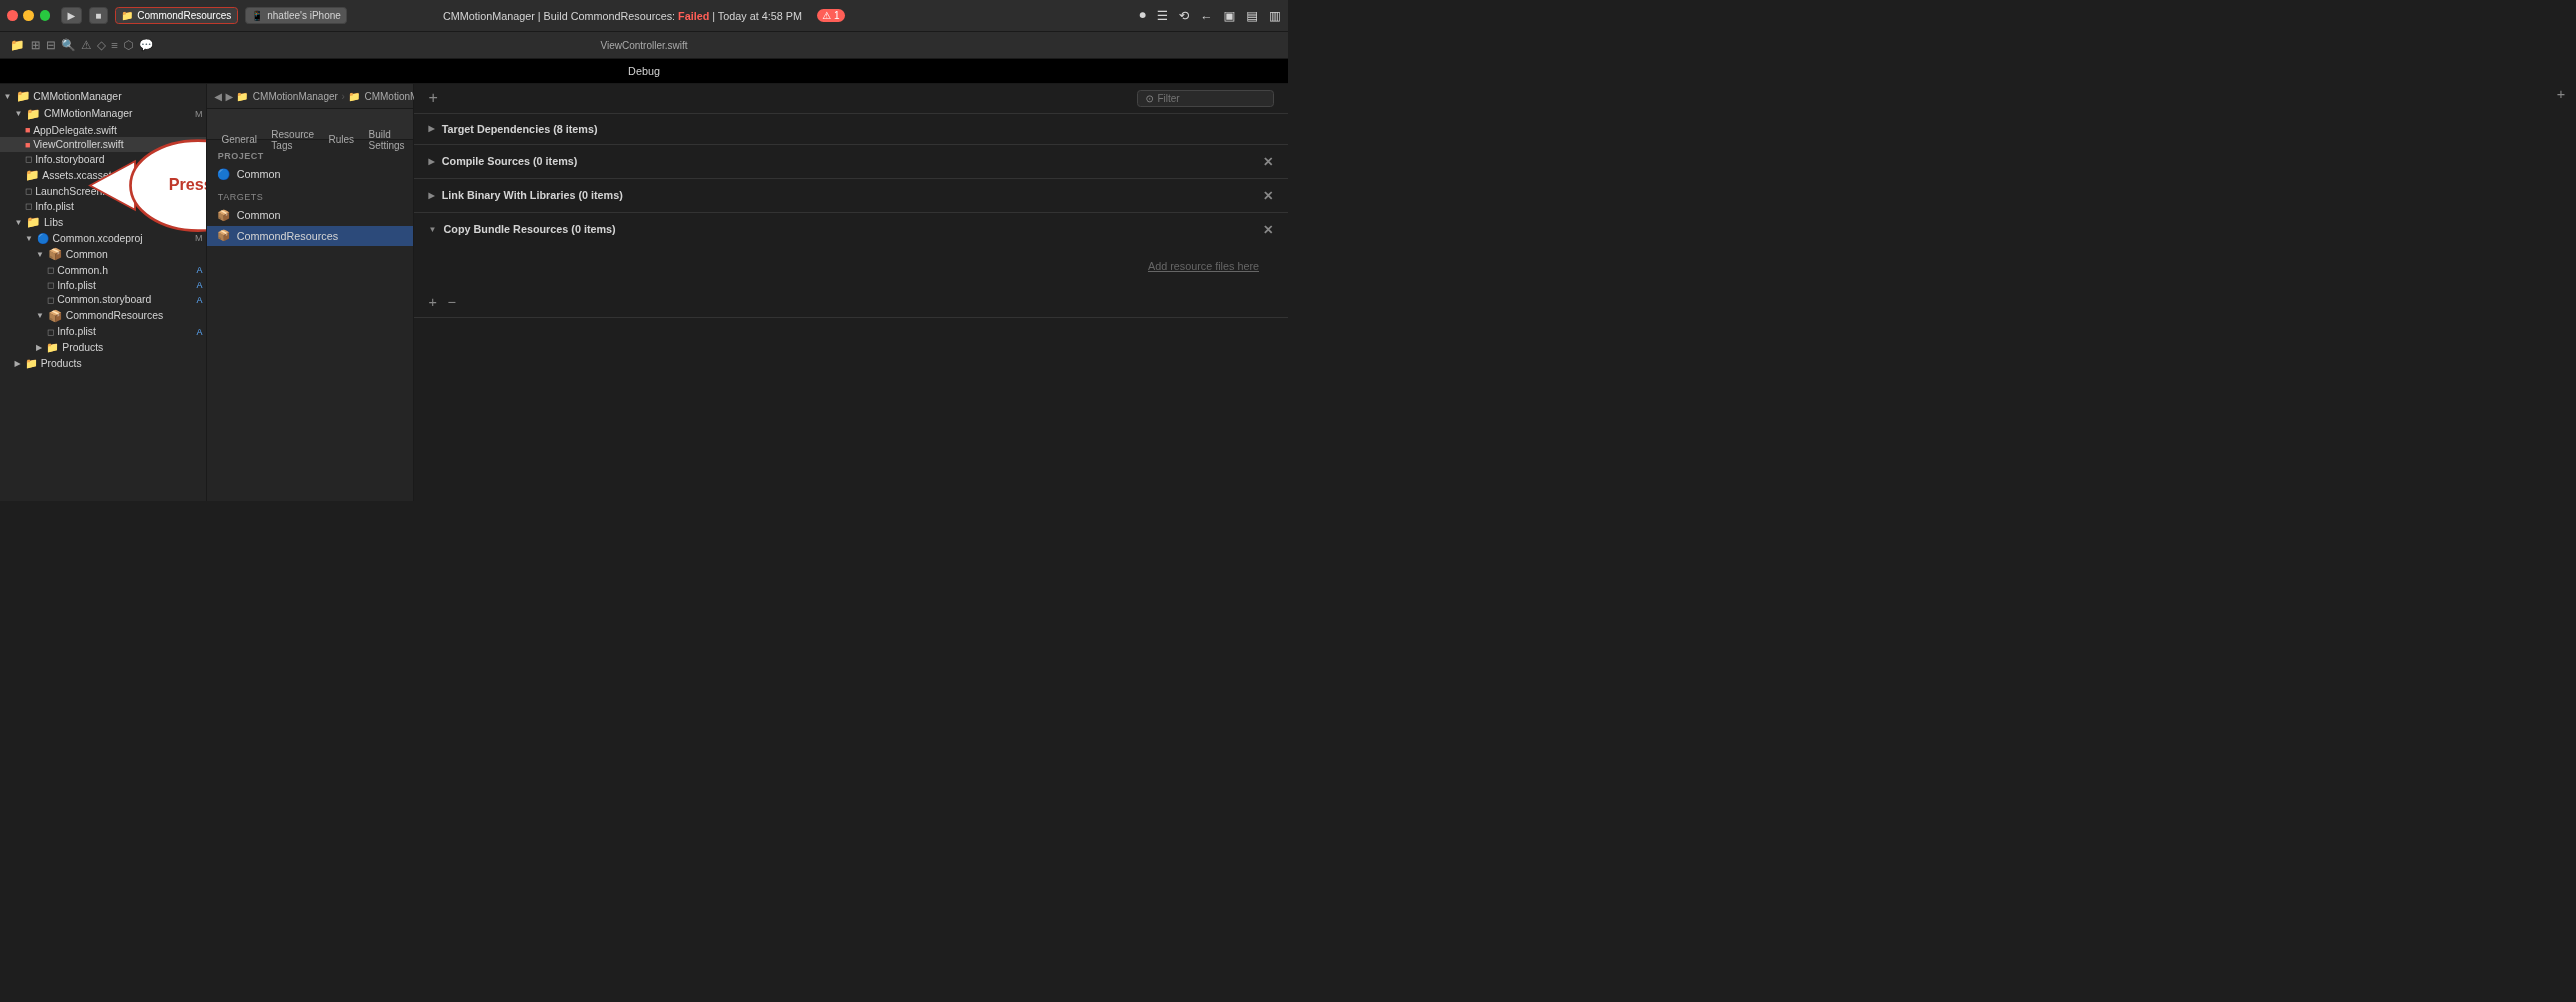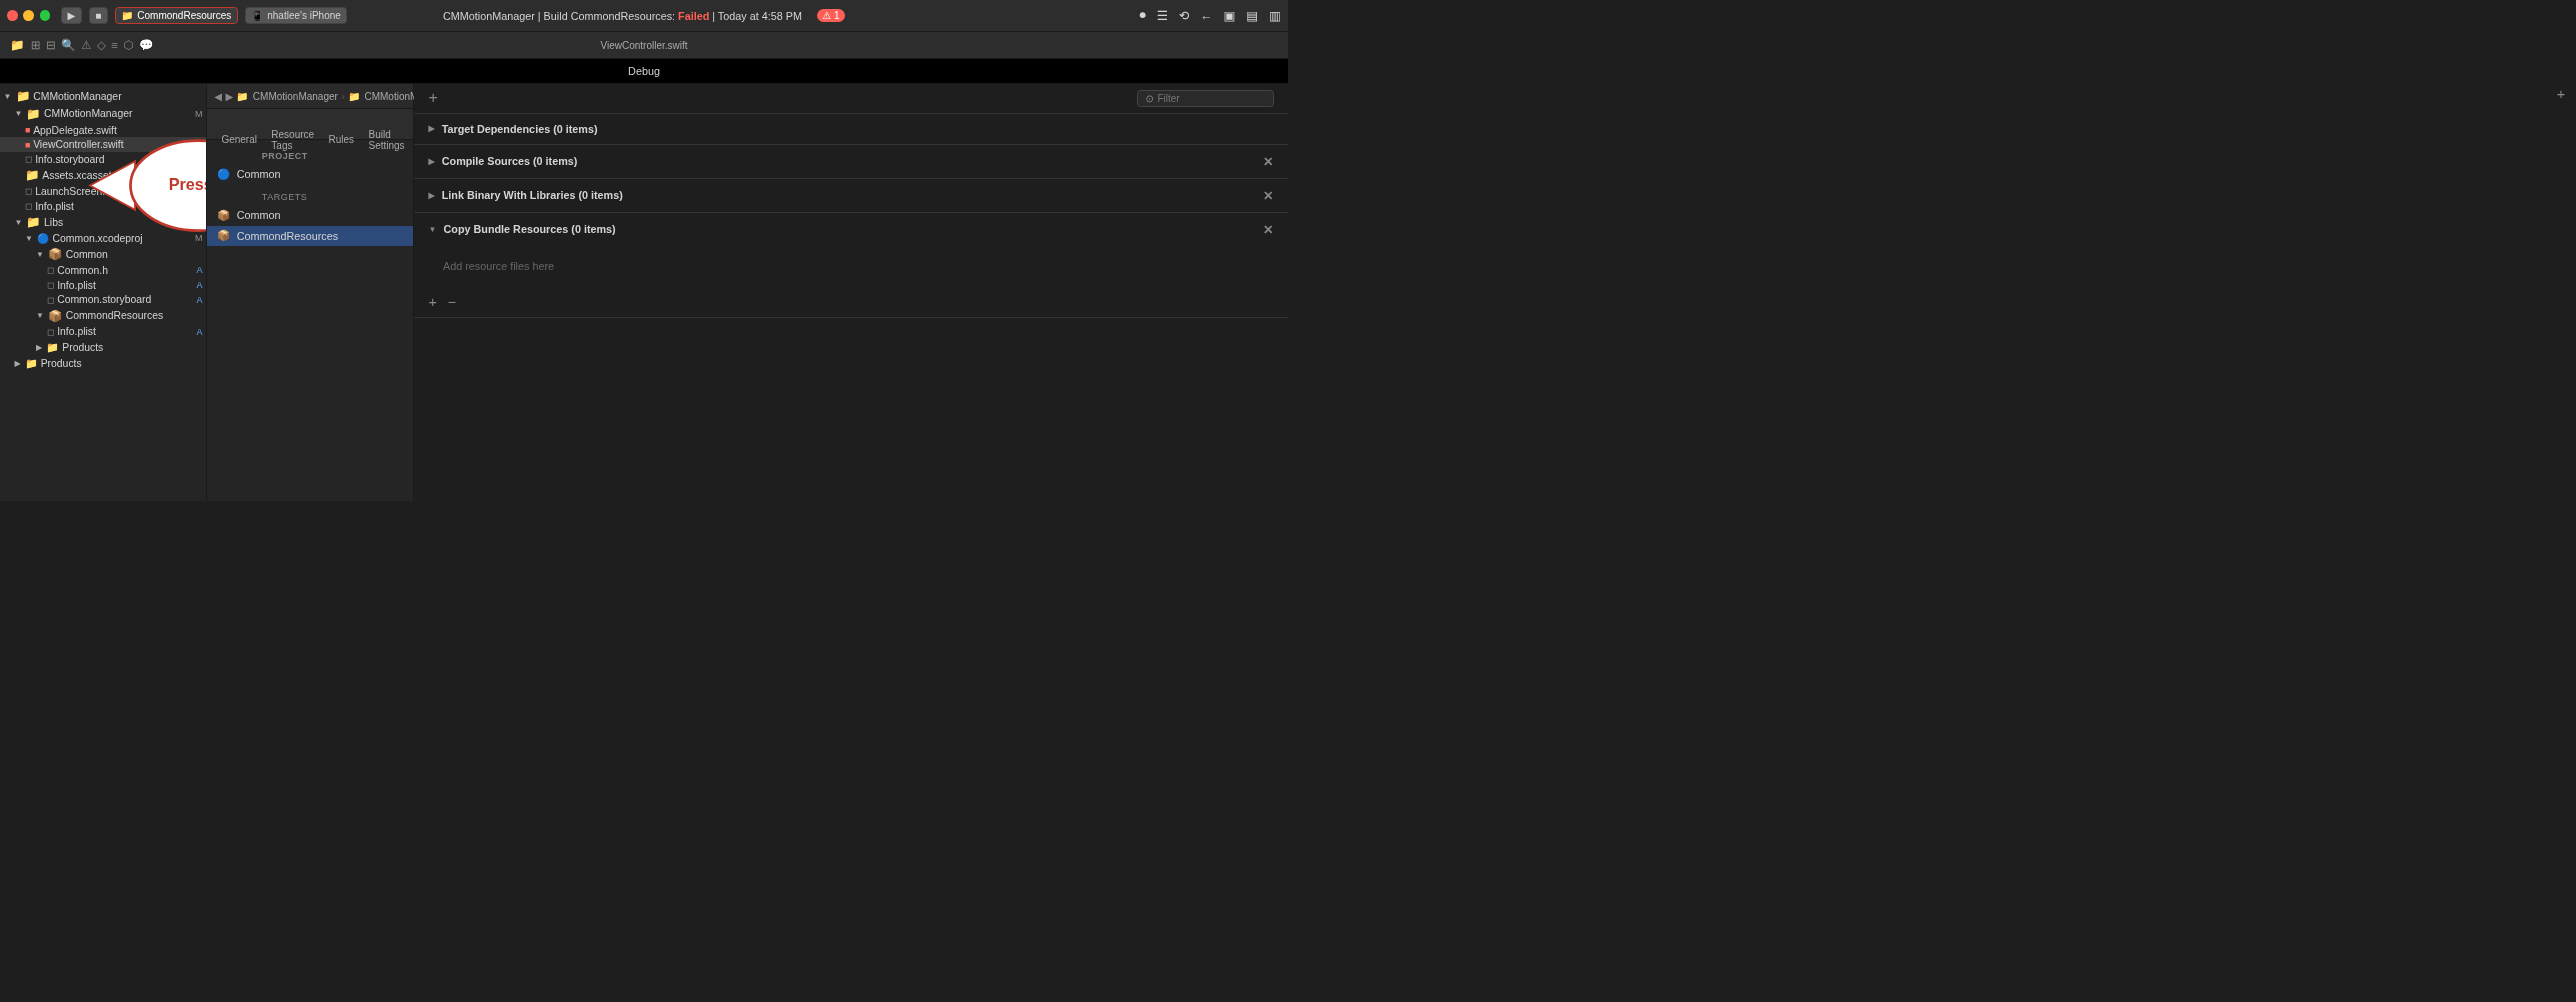--- a/index.html
+++ b/index.html
@@ -212,21 +212,20 @@
     .project-section {
       padding: 7.2px 0 3.6px 0;
     }
     .section-header {
       font-size: 9px;
       font-weight: 700;
       color: #888;
       padding: 3.6px 10.8px;
       text-transform: uppercase;
       letter-spacing: 0.5px;
-      margin-left: 44px;
     }
     .project-item {
       display: flex;
       align-items: center;
       padding: 3.6px 10.8px;
       gap: 5.4px;
       cursor: pointer;
       font-size: 10.8px;
     }
     .project-item.active { background: #2c4a7a; }
@@ -274,21 +273,22 @@
       margin-left: auto;
       color: #888;
       cursor: pointer;
       font-size: 12.6px;
     }
 
     .build-empty {
       padding: 14.4px 29px;
       color: #666;
       font-size: 10.8px;
-      text-align: left;
+      text-align: right;
+      text-decoration: underline;
     }
 
     .build-add-minus {
       display: flex;
       gap: 10.8px;
       padding: 7.2px 14.4px;
       color: #888;
       font-size: 14.4px;
     }
     .add-btn, .minus-btn {
@@ -588,21 +588,21 @@
         <span style="color:#888;">⊙</span>
         <input type="text" style="background: transparent; border: none; outline: none; color: rgb(136, 136, 136); font-size: 10px; width: 108px;" placeholder="Filter">
       </div>
     </div>
 
     <div class="build-content">
 
       <div class="build-section">
         <div class="build-section-header">
           <span class="tri-right">▶</span>
-          <span>Target Dependencies (0 items)</span>
+          <span>Target Dependencies (8 items)</span>
         </div>
       </div>
 
       <div class="build-section">
         <div class="build-section-header">
           <span class="tri-right">▶</span>
           <span>Compile Sources (0 items)</span>
           <span class="build-section-close">✕</span>
         </div>
       </div>

